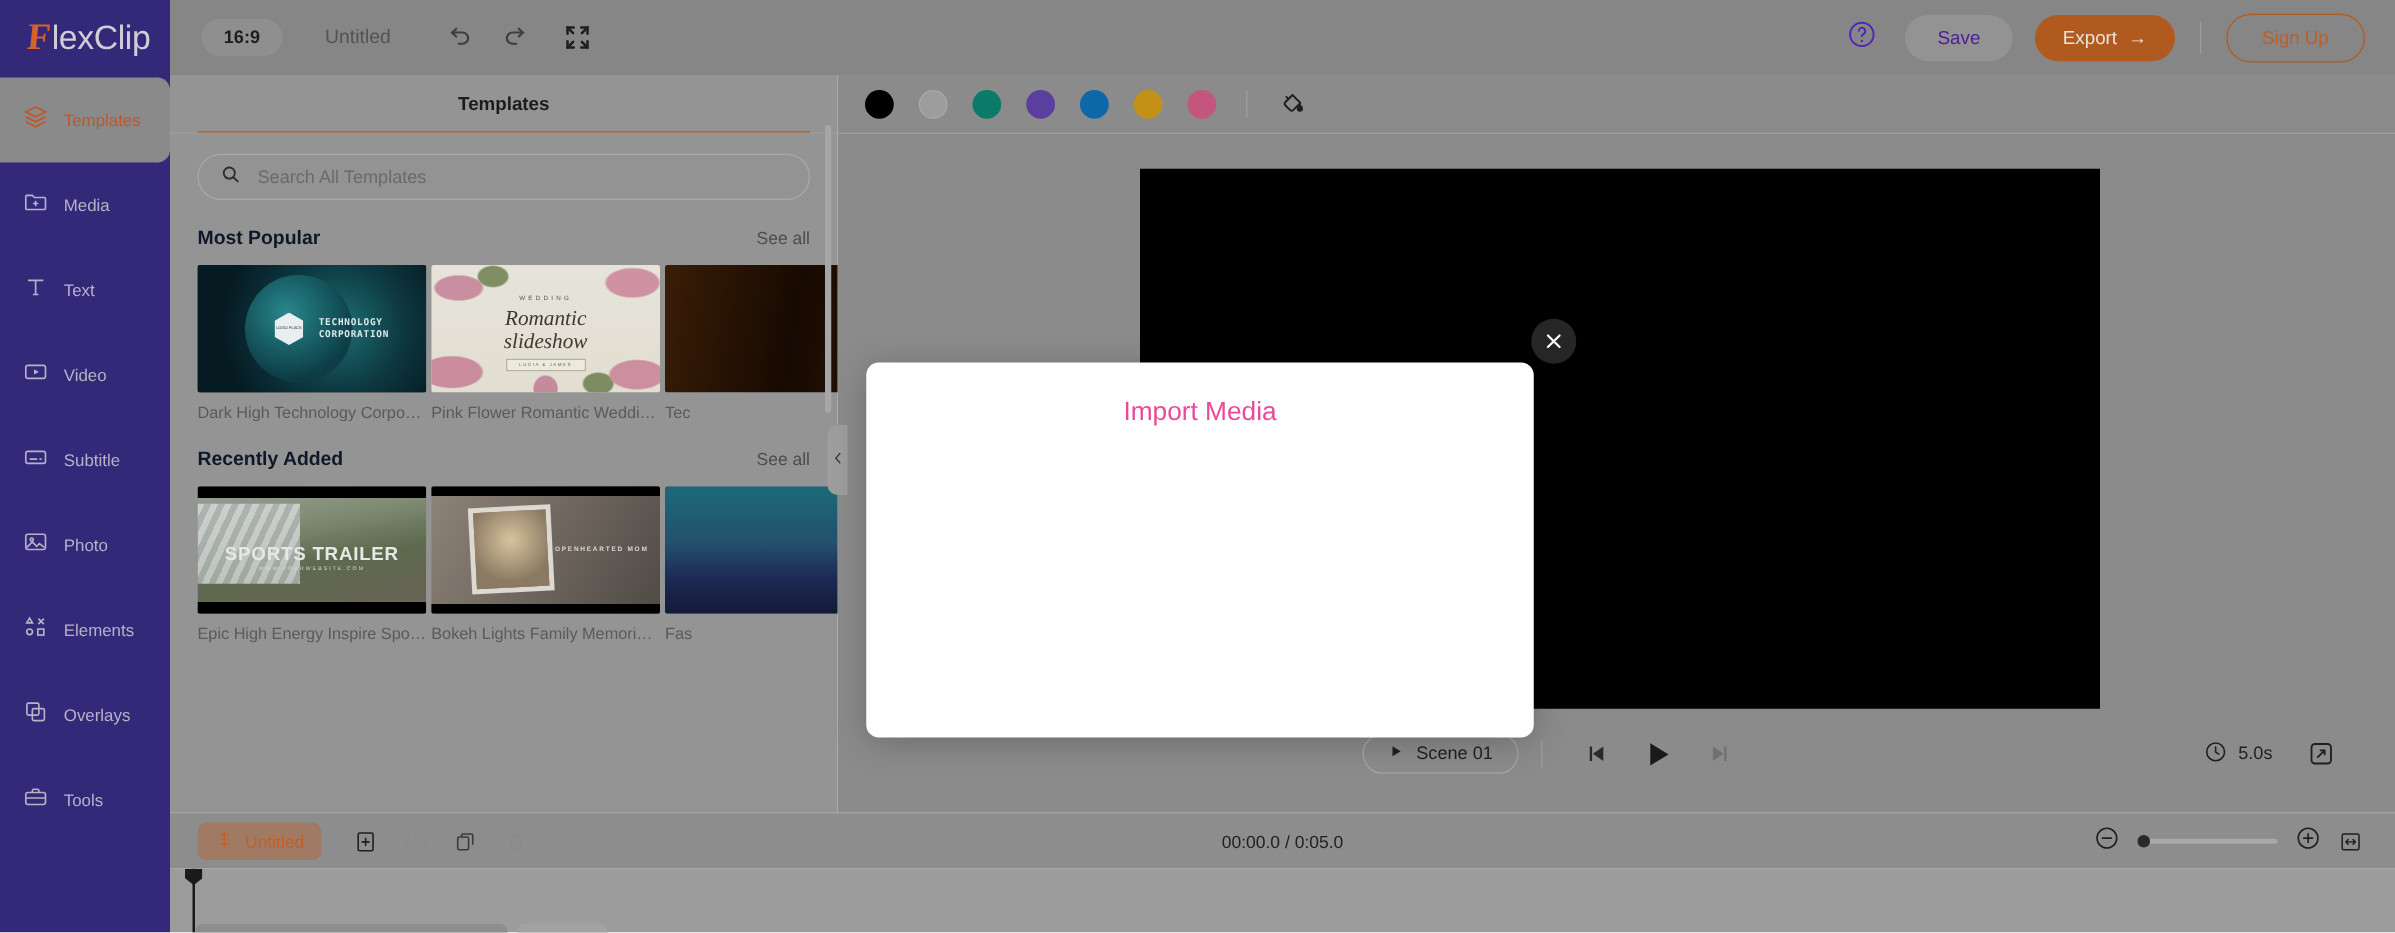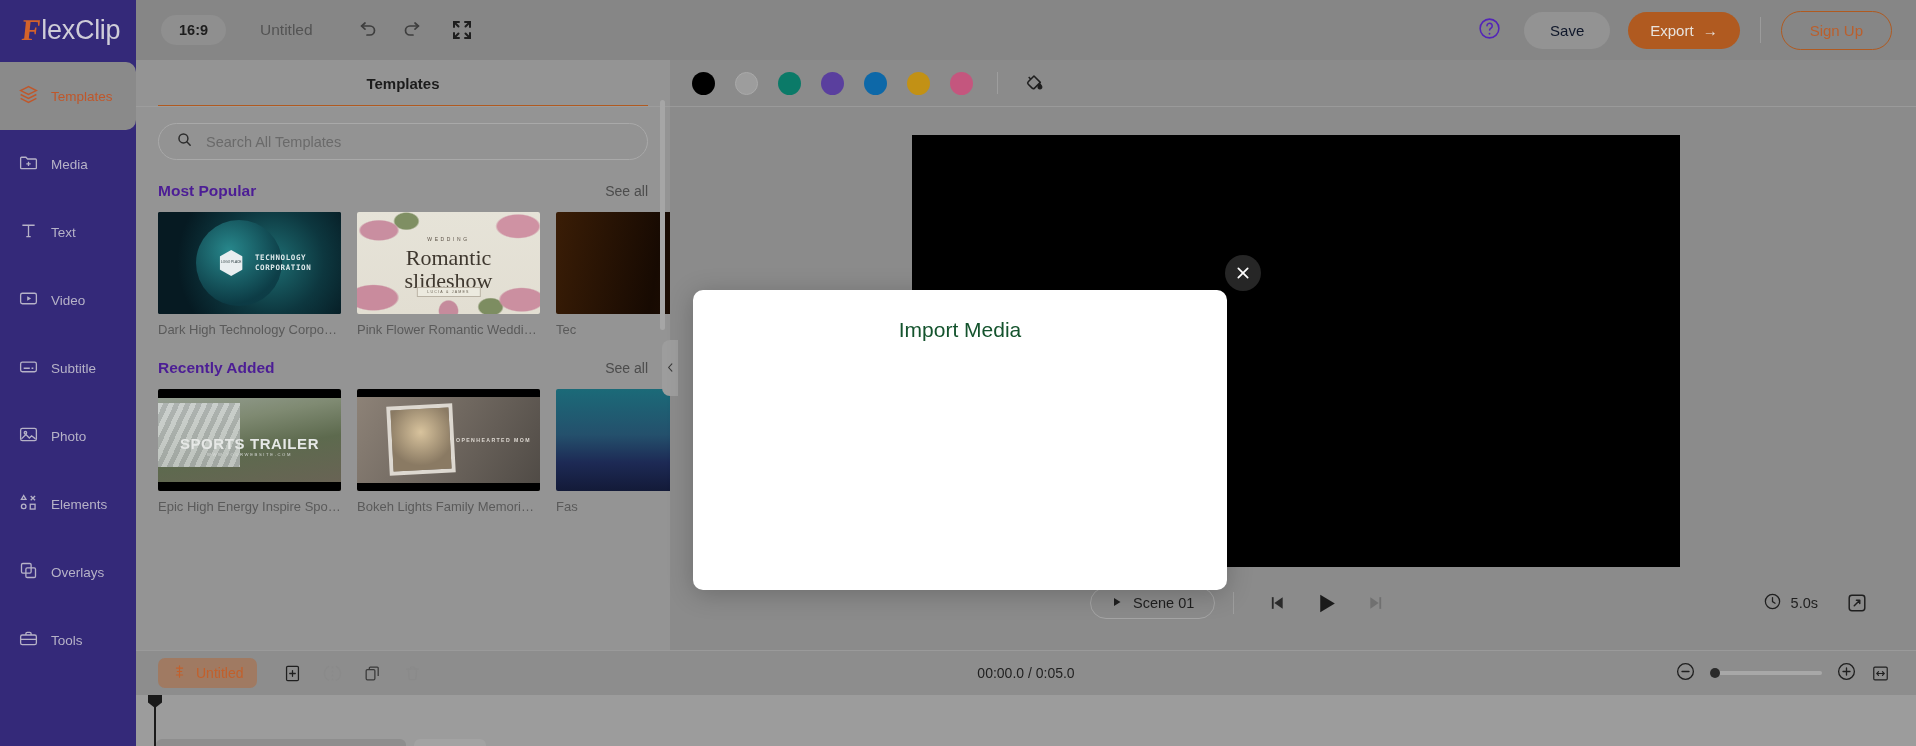--- a/index.html
+++ b/index.html
@@ -61,21 +61,21 @@
     border-radius: 16px; padding: 7px 18px;
     font-size: 14.5px; font-weight: 700;
   }
   .doc-title { margin-left: 34px; font-size: 15.5px; color: #535353; }
   .tb-icons { display: flex; align-items: center; gap: 22px; margin-left: 40px; }
   .tb-ico { width: 26px; height: 26px; cursor: pointer; display:flex; align-items:center; justify-content:center;}
   .tb-ico svg { width: 24px; height: 24px; }
   .tb-spacer { flex: 1; }
   .help-ico { margin-right: 22px; cursor: pointer; }
   .btn-save {
-    background: #939393; color: #0f172a; border: none;
+    background: #939393; color: #4c1d95; border: none;
     border-radius: 20px; padding: 10px 26px;
     font-size: 15px; cursor: pointer;
     font-family: inherit;
   }
   .btn-export {
     margin-left: 18px; background: #b05a20; color: #e8e3de; border: none;
     border-radius: 20px; padding: 10px 22px;
     font-size: 15px; cursor: pointer; display: flex; align-items: center; gap: 9px;
     font-family: inherit;
   }
@@ -119,24 +119,24 @@
     border: none; outline: none; background: transparent;
     font-size: 14.5px; color: #5e5e5e; width: 100%;
     font-family: inherit;
   }
   .search-box input::placeholder { color: #6a6a6a; }
 
   .sec-head {
     display: flex; align-items: baseline; justify-content: space-between;
     padding: 22px 22px 0 22px;
   }
-  .sec-title { font-size: 15.5px; font-weight: 700; color: #4c1d95; }
+  .sec-title { font-size: 15.5px; font-weight: 700; color: #0f172a; }
   .sec-seeall { font-size: 14px; color: #4c4c4c; cursor: pointer; }
   .thumb-row {
-    display: flex; gap: 16px; padding: 12px 0 0 22px;
+    display: flex; gap: 4px; padding: 12px 0 0 22px;
   }
   .thumb { width: 183px; flex: none; cursor: pointer; }
   .thumb-img {
     width: 183px; height: 102px; border-radius: 2px; overflow: hidden;
     position: relative;
   }
   .thumb-cap {
     margin-top: 8px; font-size: 13px; color: #5a5a5a;
     white-space: nowrap; overflow: hidden; text-overflow: ellipsis;
   }
@@ -172,21 +172,21 @@
       radial-gradient(ellipse at 12% 18%, #c98ea0 0 8%, transparent 9%),
       radial-gradient(ellipse at 88% 14%, #cf92a3 0 9%, transparent 10%),
       radial-gradient(ellipse at 9% 84%, #c98b9d 0 10%, transparent 11%),
       radial-gradient(ellipse at 90% 86%, #cb8fa0 0 9%, transparent 10%),
       radial-gradient(ellipse at 50% 97%, #c58b9c 0 7%, transparent 8%),
       radial-gradient(ellipse at 27% 9%, #7f8f63 0 6%, transparent 7%),
       radial-gradient(ellipse at 73% 93%, #7d8d61 0 6%, transparent 7%),
       linear-gradient(#e6e3d8,#e2ded2);
   }
   .art-wed .w1{position:absolute;top:24%;left:0;right:0;text-align:center;font-size:5px;letter-spacing:2.6px;color:#5b5247;}
-  .art-wed .w2{position:absolute;top:33%;left:0;right:0;text-align:center;font-size:22px;color:#3f382f;font-family:"Liberation Serif",serif;line-height:1.05;}
+  .art-wed .w2{position:absolute;top:33%;left:0;right:0;text-align:center;font-size:17px;color:#3f382f;font-family:"Liberation Serif",serif;font-style:italic;line-height:1.05;}
   .art-wed .w3{position:absolute;top:74%;left:50%;transform:translateX(-50%);border:1px solid #b9b2a4;background:#eceadf;padding:2px 10px;font-size:3.6px;letter-spacing:1.2px;color:#6a6254;}
   .art-dark { width:100%;height:100%;background:linear-gradient(100deg,#3a1d06,#170a02 55%,#2b1505); }
   .art-sport {
     width:100%;height:100%;
     background:
       linear-gradient(#000 0 9%, transparent 9% 91%, #000 91% 100%),
       linear-gradient(170deg,#9aa39a 0%,#7f8a72 32%,#5d6a4e 58%,#6b6256 100%);
     position:relative;
   }
   .art-sport .seats{position:absolute;left:0;top:14%;width:45%;height:62%;
@@ -334,21 +334,21 @@
     z-index: 8;
   }
   .modal {
     position: absolute; left: 693px; top: 290px;
     width: 534px; height: 300px;
     background: #ffffff; border-radius: 10px;
     z-index: 10;
     box-shadow: 0 4px 26px rgba(0,0,0,.22);
   }
   .modal-title {
-    text-align: center; font-size: 21px; color: #14532d;
+    text-align: center; font-size: 21px; color: #ec4899;
     padding-top: 28px;
   }
   .dropzone {
     margin: 26px 40px 0 40px; height: 177px;
     border: 1.6px dashed #f07b2a; border-radius: 5px;
     display: flex; flex-direction: column; align-items: center; justify-content: center;
   }
   .dropzone svg { width: 46px; height: 46px; margin-bottom: 16px; }
   .dz-text {
     text-align: center; font-size: 15px; color: #3a3a3a; line-height: 1.5;

